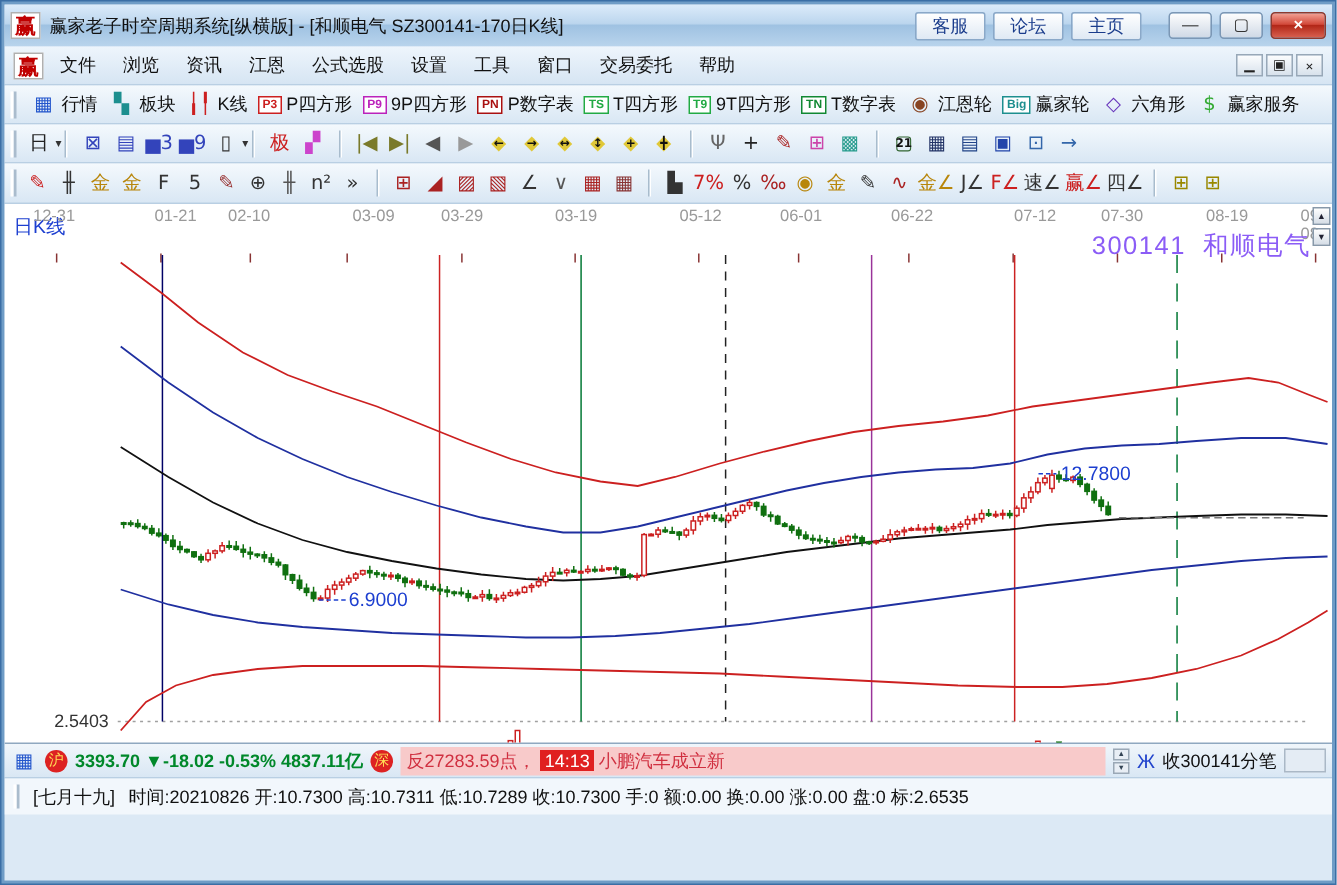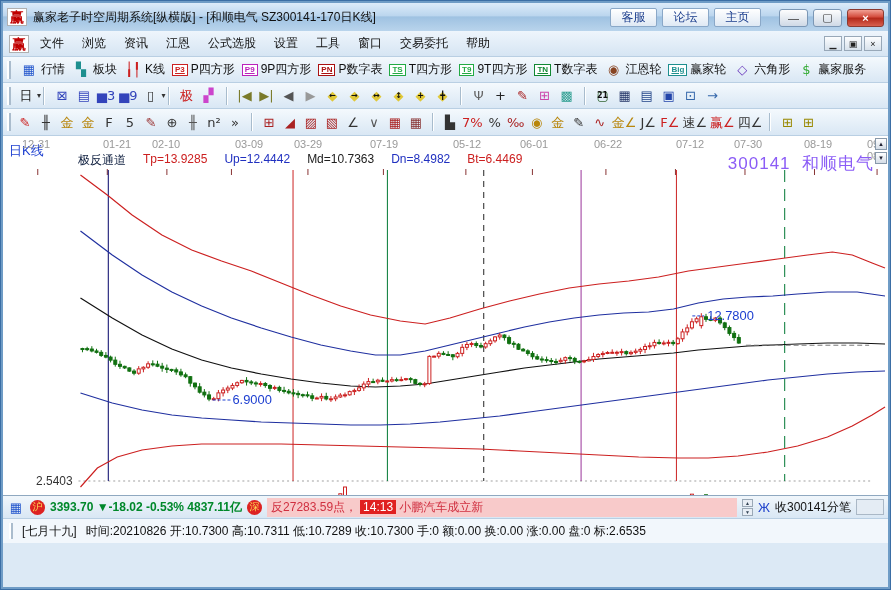--- a/index.html
+++ b/index.html
@@ -4,42 +4,42 @@
 <style>
   html,body{margin:0;padding:0;background:#9db8d2;}
   *{box-sizing:border-box;}
   body{font-family:"Liberation Sans","DejaVu Sans",sans-serif;font-size:12px;color:#222;}
   .window{position:relative;width:891px;height:590px;border:3px solid #6f9cc6;outline:1px solid #3b6ea5;outline-offset:-1px;background:#dce9f5;overflow:hidden;}
   
   .titlebar{height:28px;display:flex;align-items:center;padding:0 4px;gap:6px;
     background:linear-gradient(180deg,#dcebfa 0%,#bcd6ee 45%,#9fc2e2 50%,#b9d4ec 100%);}
   .app-logo{color:#c00000;font-weight:bold;font-size:14px;background:#fff;border:1px solid #b0b0b0;padding:0 2px;line-height:16px;}
   .title-text{font-size:12px;color:#111;white-space:nowrap;}
-  .tb-right{margin-left:auto;display:flex;align-items:flex-end;gap:5px;}
+  .tb-right{margin-left:auto;display:flex;align-items:flex-start;gap:5px;}
   .hdr-btn{min-width:47px;height:19px;border:1px solid #8aa8c8;border-radius:2px;background:linear-gradient(180deg,#ffffff,#dfe9f4);
     color:#1a3c8c;font-size:12px;display:flex;align-items:center;justify-content:center;padding:0 6px;cursor:default;}
   .win-btn{width:29px;height:18px;border:1px solid #7b97b5;border-radius:3px;background:linear-gradient(180deg,#fdfdfd,#cfd9e6);
     display:flex;align-items:center;justify-content:center;font-size:11px;color:#333;}
   .win-btn.close{width:37px;background:linear-gradient(180deg,#f2a094,#d2493a 45%,#b22718 50%,#d8604f);color:#fff;font-weight:bold;border-color:#8c3a30;}
   
   .menubar{height:26px;display:flex;align-items:center;gap:2px;padding:0 6px;background:linear-gradient(180deg,#eef5fc,#d6e5f3);border-bottom:1px solid #b9cfe3;}
   .menu-item{padding:3px 9px;color:#111;}
   .menu-right{margin-left:auto;display:flex;gap:2px;}
   .mini-btn{width:18px;height:15px;border:1px solid #98a8b8;background:linear-gradient(180deg,#fcfdfe,#d8e2ec);display:flex;align-items:center;justify-content:center;font-size:9px;color:#222;}
   
   .toolbar{display:flex;align-items:center;gap:4px;padding:0 4px;background:linear-gradient(180deg,#f4f9fd,#d9e7f4);border-bottom:1px solid #b9cfe3;}
   .toolbar.t1{height:26px;gap:7px;}
   .toolbar.t2{height:26px;}
   .toolbar.t3{height:27px;gap:3px;}
   .grip{width:4px;height:18px;border-left:2px solid #ffffff;border-right:2px solid #aabccd;margin-right:2px;}
   .tb-item{display:flex;align-items:center;gap:3px;color:#111;white-space:nowrap;}
   .icon{display:inline-flex;align-items:center;justify-content:center;min-width:18px;height:19px;font-size:13px;position:relative;line-height:1;font-family:"DejaVu Sans",sans-serif;}
   .icon .ov-c{position:absolute;left:50%;top:52%;transform:translate(-50%,-50%);font-size:8px;color:#111;font-weight:bold;}
   .icon .ov-r{position:absolute;right:-6px;top:50%;transform:translateY(-50%);font-size:8px;color:#333;}
-  .badge{font-size:8px;font-weight:bold;border:1px solid;padding:1px 2px;background:#fff;line-height:1;text-decoration:underline;}
+  .badge{font-size:8px;font-weight:bold;border:1px solid;padding:1px 2px;background:#fff;line-height:1;}
   .sep{width:2px;height:18px;border-left:1px solid #a8bccd;border-right:1px solid #ffffff;margin:0 4px;}
   
   .chart-panel{position:relative;height:360px;background:#ffffff;border-bottom:1px solid #8fa8c0;overflow:hidden;}
   .pane-label{position:absolute;left:6px;top:6px;color:#1d3fd0;font-size:13px;}
   .date-row{position:absolute;top:2px;left:0;width:100%;height:13px;}
   .date-tick{position:absolute;color:#999;font-size:11px;}
   .param-row{position:absolute;top:16px;left:75px;display:flex;gap:17px;font-size:12px;}
   .stock-label{position:absolute;top:16px;right:14px;color:#8b5cf6;font-size:17px;letter-spacing:1px;}
   #chart-svg{position:absolute;left:0;top:31px;width:100%;height:376px;}
   .tri-btn{position:absolute;left:24px;top:381px;width:37px;height:21px;border:1px solid #8899aa;background:linear-gradient(180deg,#f4f7fa,#d7dfe8);display:flex;align-items:center;justify-content:center;color:#445;font-size:11px;}
@@ -352,36 +352,28 @@
     </div>
 
   <div class="chart-panel">
     <span class="pane-label">日K线</span>
     <div class="date-row" id="date-row">
         <span class="date-tick" style="left: 19px;">12-31</span>
         <span class="date-tick" style="left: 100px;">01-21</span>
         <span class="date-tick" style="left: 149px;">02-10</span>
         <span class="date-tick" style="left: 232px;">03-09</span>
         <span class="date-tick" style="left: 291px;">03-29</span>
-        <span class="date-tick" style="left: 367px;">07-19</span>
+        <span class="date-tick" style="left: 367px;">03-19</span>
         <span class="date-tick" style="left: 450px;">05-12</span>
         <span class="date-tick" style="left: 517px;">06-01</span>
         <span class="date-tick" style="left: 591px;">06-22</span>
         <span class="date-tick" style="left: 661px; padding-left: 12px;">07-12</span>
         <span class="date-tick" style="left: 731px;">07-30</span>
         <span class="date-tick" style="left: 801px;">08-19</span>
         <span class="date-tick" style="left: 864px;">09-08</span>
-      </div>
-    <div class="param-row" id="param-row">
-      <span style="color:#102040">极反通道</span>
-    <span style="color: rgb(204, 32, 32);">Tp=13.9285</span>
-        <span style="color: rgb(32, 48, 192);">Up=12.4442</span>
-        <span style="color: rgb(32, 32, 32);">Md=10.7363</span>
-        <span style="color: rgb(32, 48, 192);">Dn=8.4982</span>
-        <span style="color: rgb(204, 32, 32);">Bt=6.4469</span>
       </div>
     <span class="stock-label"><span>300141</span>&nbsp;&nbsp;<span>和顺电气</span></span>
     <svg id="chart-svg" viewBox="0 164 891 376" preserveAspectRatio="none">
         <line x1="76" y1="478" x2="874" y2="478" stroke="#a0a0a0" stroke-dasharray="2,3" stroke-width="1"></line>
         <text x="70" y="482" text-anchor="end" font-size="12" fill="#333333">2.5403</text>
         <line x1="76" y1="497" x2="874" y2="497" stroke="#a0a0a0" stroke-dasharray="2,3" stroke-width="1"></line>
         <text x="70" y="501" text-anchor="end" font-size="12" fill="#333333">302204</text>
         <line x1="76" y1="513" x2="874" y2="513" stroke="#a0a0a0" stroke-dasharray="2,3" stroke-width="1"></line>
         <text x="70" y="517" text-anchor="end" font-size="12" fill="#333333">201470</text>
         <line x1="76" y1="528" x2="874" y2="528" stroke="#a0a0a0" stroke-dasharray="2,3" stroke-width="1"></line>

